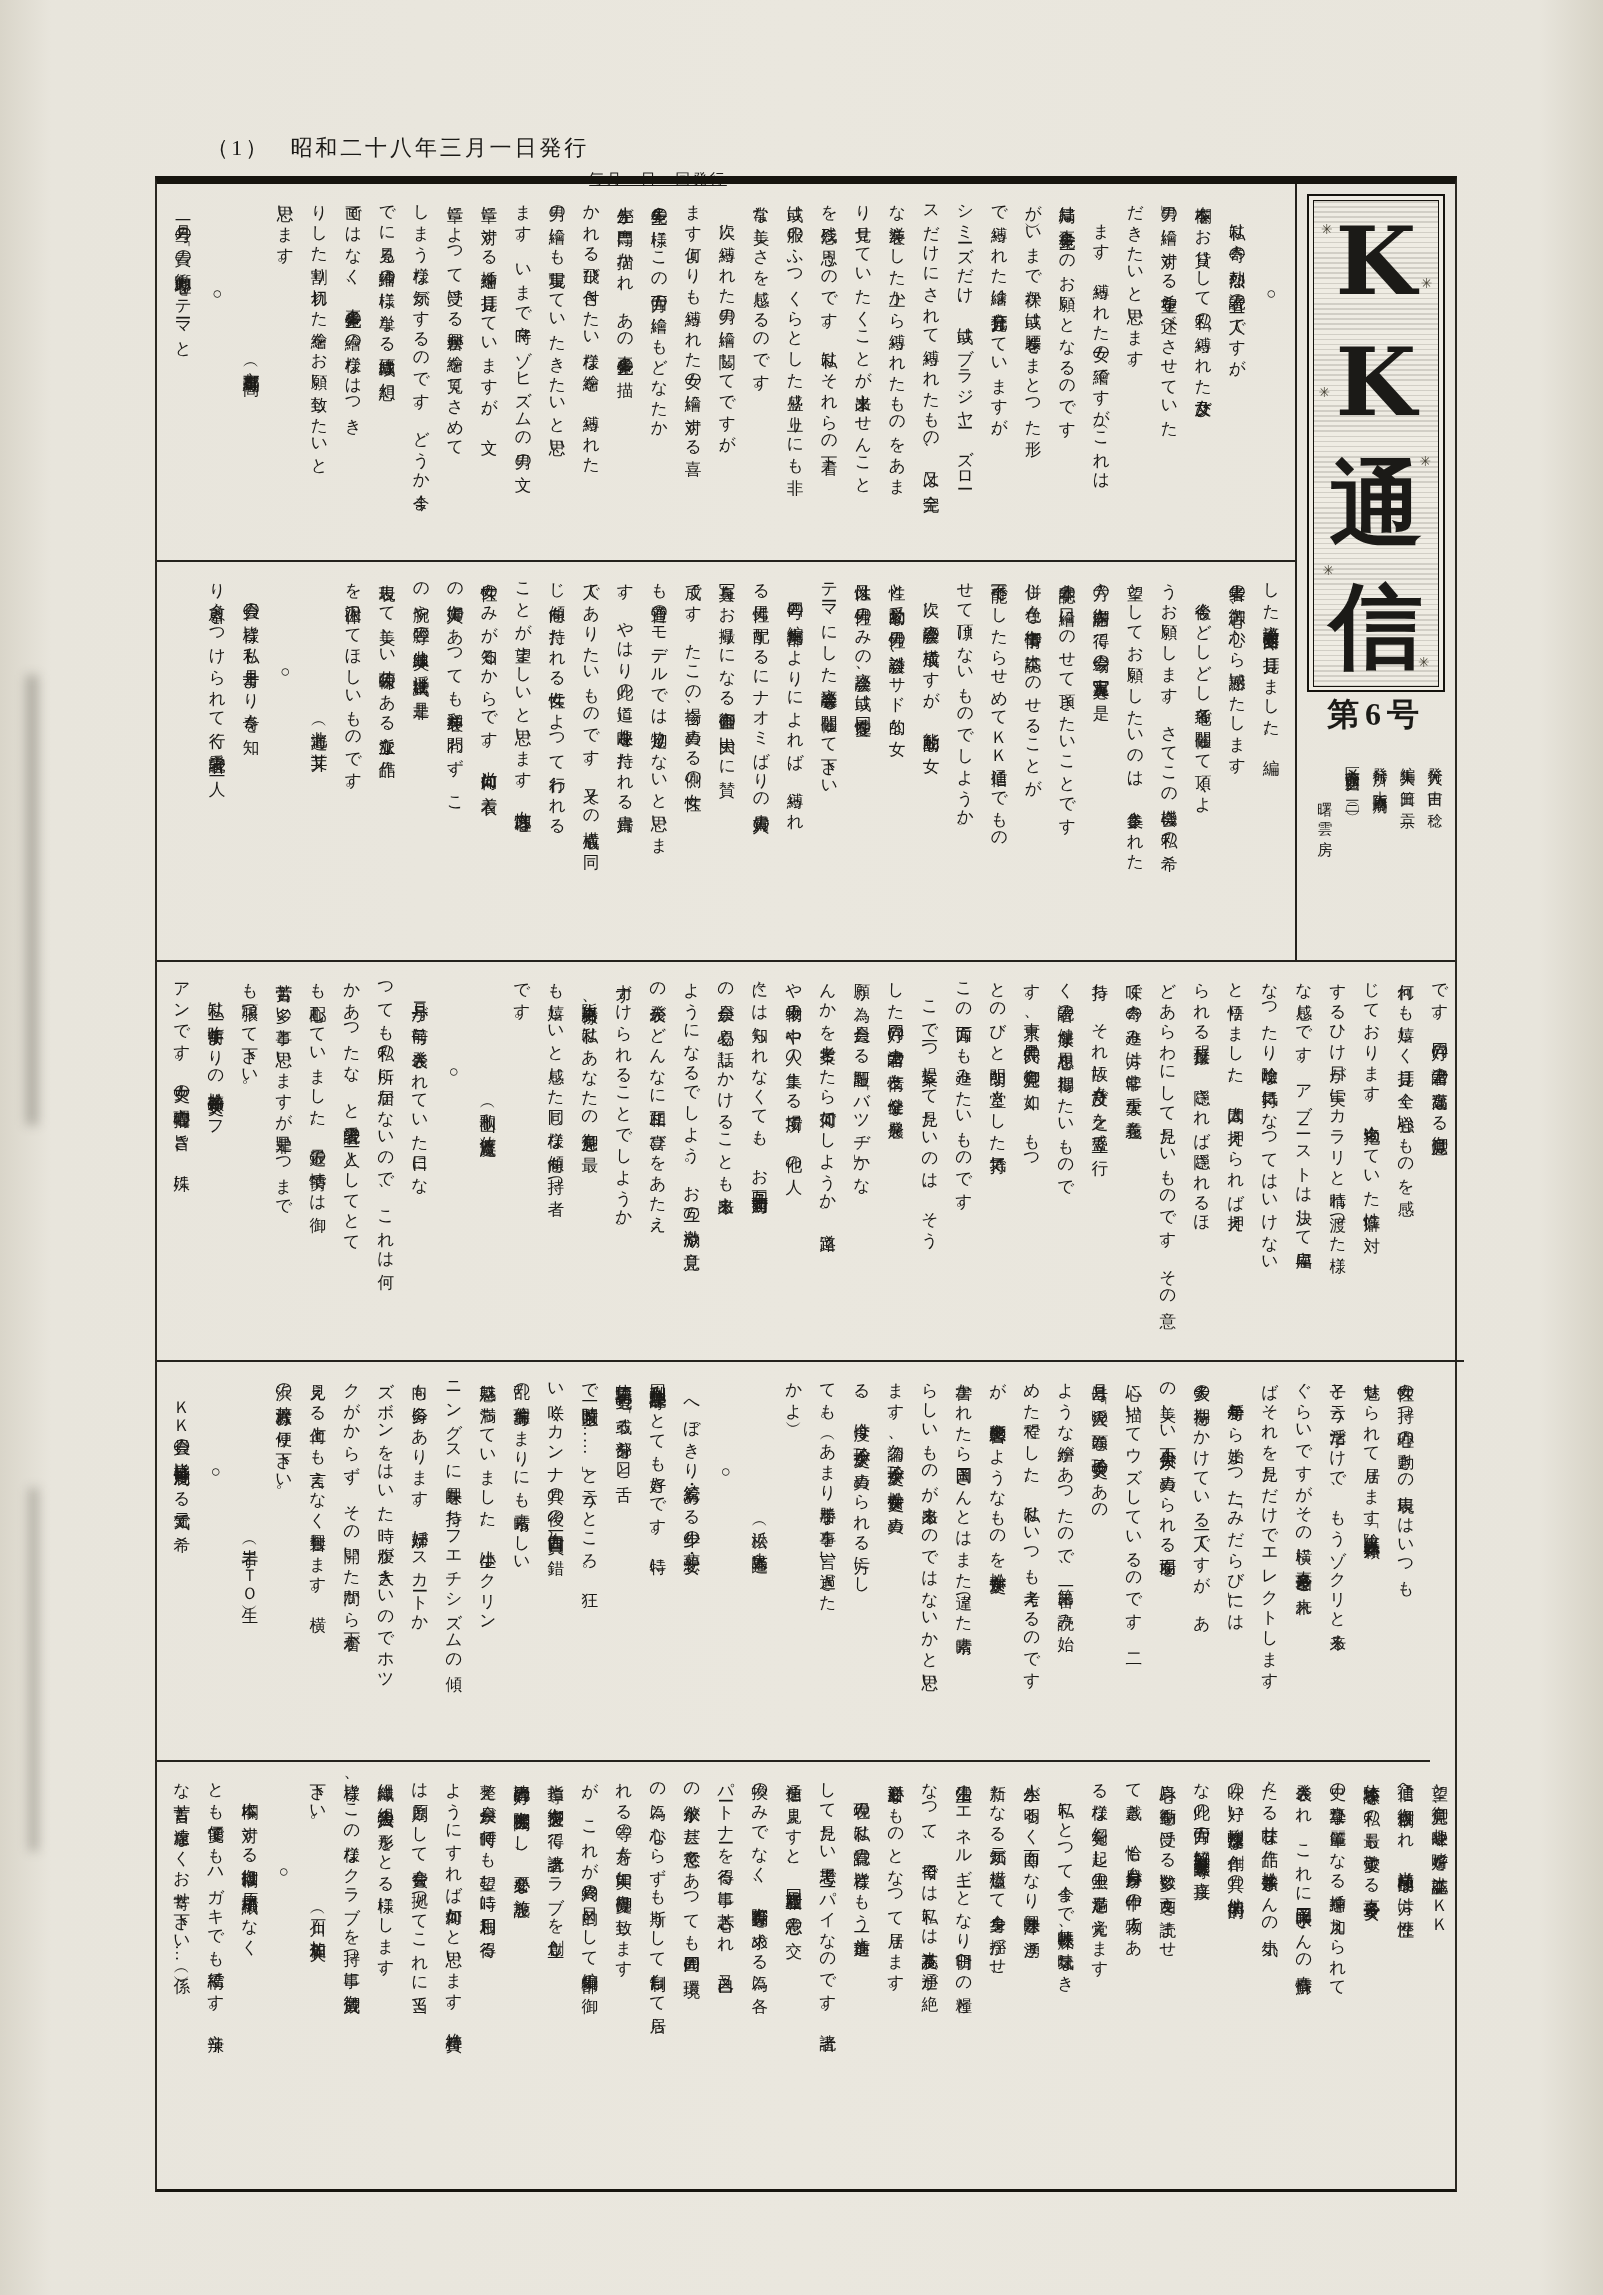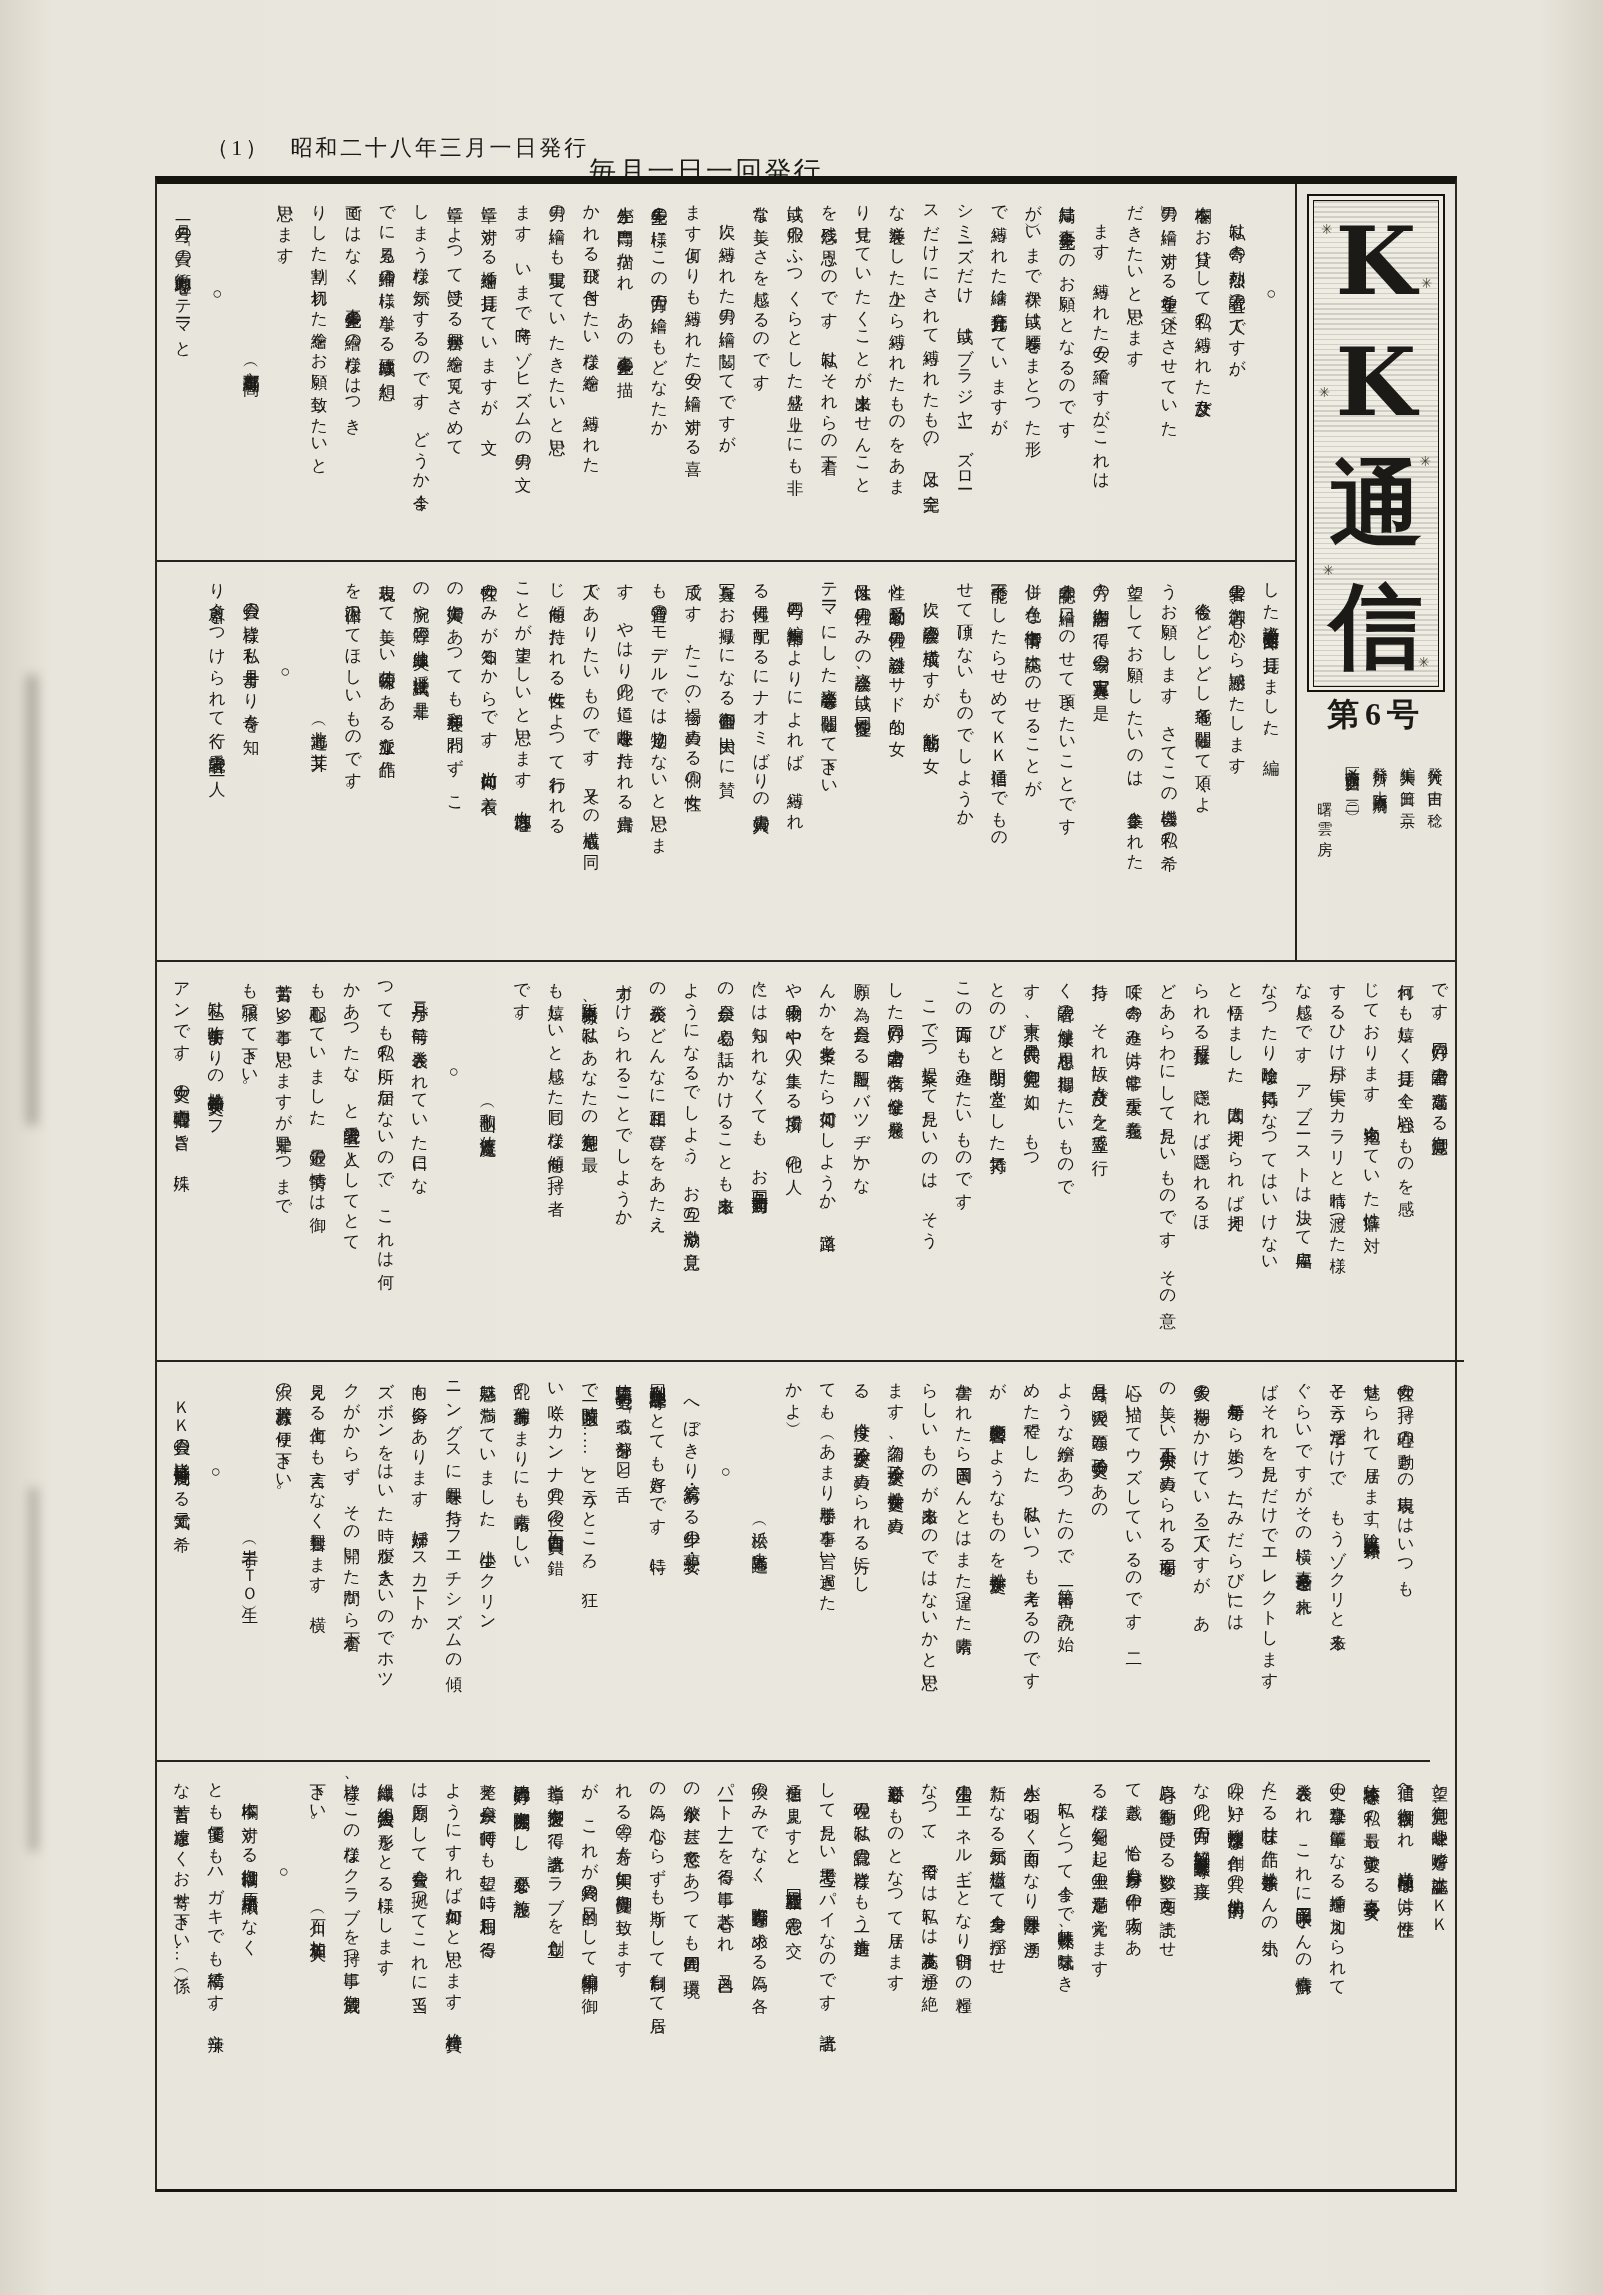--- a/index.html
+++ b/index.html
@@ -13,21 +13,21 @@
     background:linear-gradient(90deg,#d9d5c9 0px,#e8e5dc 51px,#eae7de 798px,#e8e5dc 1539px,#d6d2c5 1604px);}
   .smudge{position:absolute;background:rgba(45,42,33,.28);filter:blur(5.1px);}
   .sm1{left:26px;top:675px;width:11.6px;height:450px;}
   .sm2{left:29px;top:1488px;width:8.7px;height:363px;}
 
   
   .hdr{position:absolute;top:107px;left:156px;width:1301px;display:flex;align-items:flex-end;}
   .hdr-left{font-size:22px;letter-spacing:2.9px;white-space:pre;text-align:center;}
   .hdr-left .pno{margin-right:20.3px;}
   .hdr-title{flex:1;text-align:center;font-size:35px;font-weight:bold;letter-spacing:17.4px;text-indent:17.4px;}
-  .hdr-right{font-size:27px;letter-spacing:2.2px;}
+  .hdr-right{font-size:15px;letter-spacing:2.2px;text-decoration:underline;}
 
   
   .main{position:absolute;top:176px;left:155px;width:1302px;height:2016px;box-sizing:border-box;
     border-top:8.7px solid #17150f;border-left:2.2px solid #2b2822;border-right:2.2px solid #2b2822;border-bottom:3.6px solid #17150f;}
   .topzone{display:flex;height:778px;box-sizing:border-box;border-bottom:2.2px solid #24221d;}
   .bands12{flex:1;min-width:0;display:flex;flex-direction:column;}
 
   .band{writing-mode:vertical-rl;text-orientation:mixed;box-sizing:border-box;padding:8.7px 7.3px;overflow:hidden;}
   .b1{height:378px;border-bottom:2.2px solid #24221d;}
   .b2{flex:1;}

